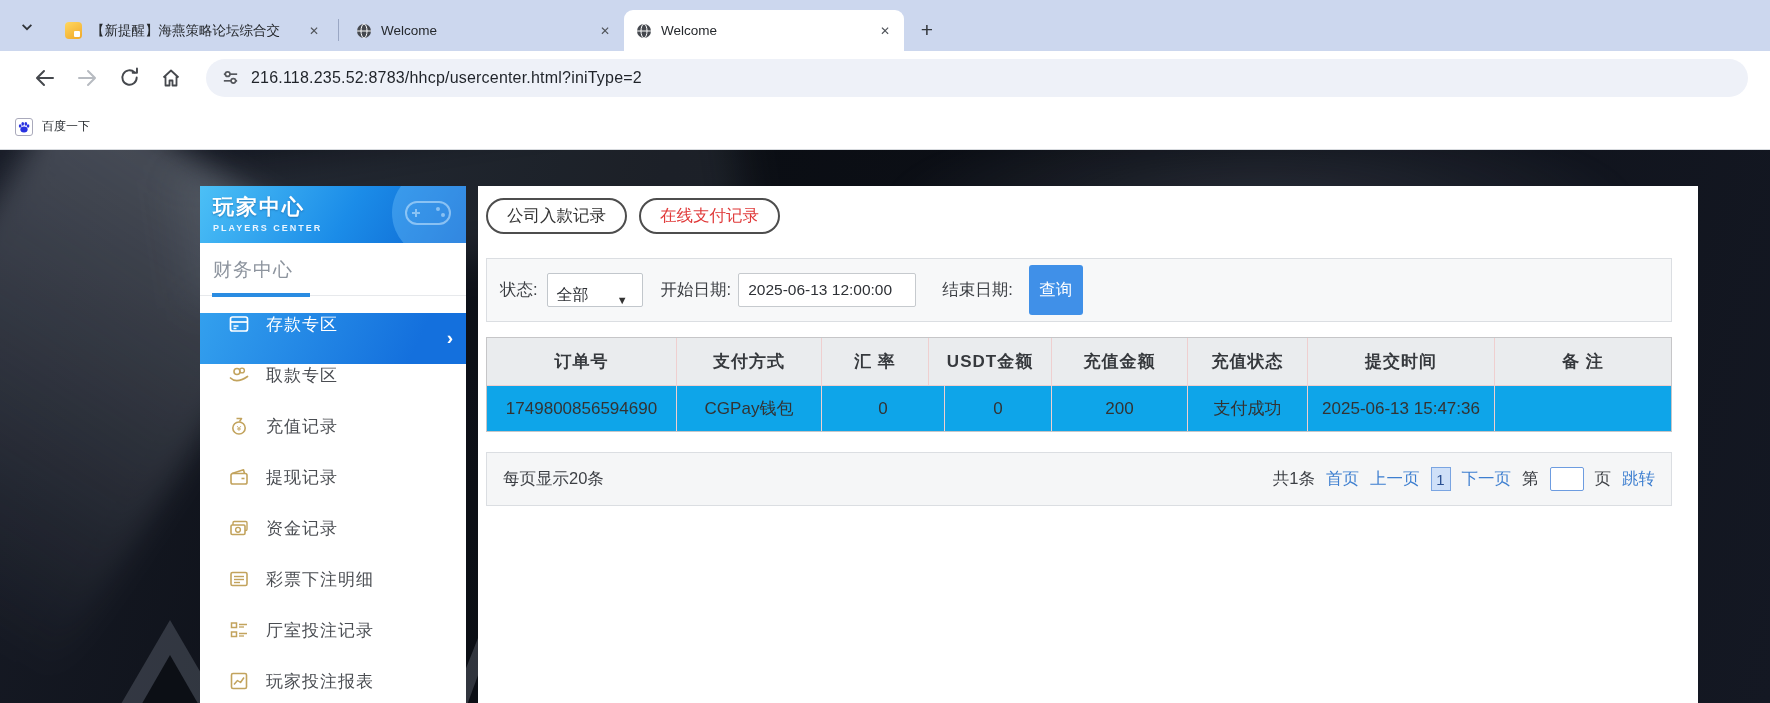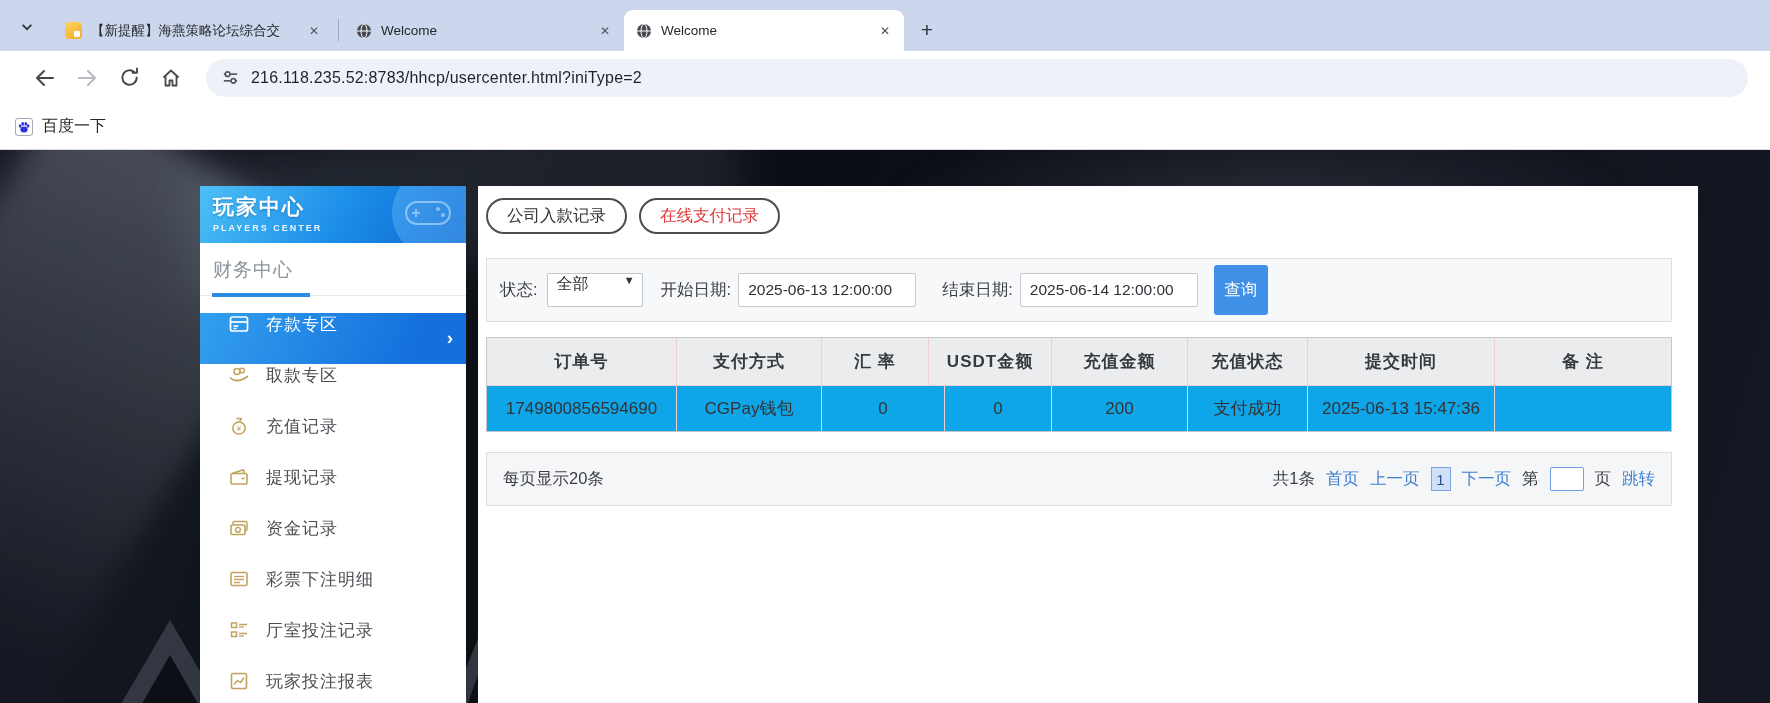--- a/index.html
+++ b/index.html
@@ -29,21 +29,21 @@
   .toolbar { position:absolute; top:51px; left:0; right:0; height:53px; background:#fff;
     display:flex; align-items:center; padding-left:30px; }
   .navbtn { width:30px; height:30px; margin-right:12px; display:flex;
     align-items:center; justify-content:center; flex:0 0 auto; }
   .urlbar { flex:1; height:38px; margin:0 22px 0 8px; background:#eef1f8;
     border-radius:19px; display:flex; align-items:center; padding:0 15px; gap:11px; }
   .url-text { font-size:16px; color:#1f2329; letter-spacing:.2px; }
 
   .bookmarks { position:absolute; top:104px; left:0; right:0; height:46px; background:#fff;
     border-bottom:1px solid #d7dade; display:flex; align-items:center; padding-left:15px; gap:9px; }
-  .bm-label { font-size:16px; color:#24282d; }
+  .bm-label { font-size:12px; color:#24282d; }
   .bm-ico { width:18px; height:18px; border:1px solid #aab; border-radius:3px;
     background:#fff; display:flex; align-items:center; justify-content:center; }
 
   
   .page { position:absolute; top:150px; left:0; right:0; bottom:0; overflow:hidden;
     background:linear-gradient(105deg,#171b26 0%, #0a0d13 35%, #0d1017 60%, #141823 100%); }
   .bg-streak1 { position:absolute; left:-90px; top:-30px; width:300px; height:520px;
     background:linear-gradient(rgba(190,198,210,.30), rgba(120,130,145,0));
     transform:rotate(32deg); filter:blur(14px); }
   .bg-streak2 { position:absolute; left:180px; top:-20px; width:560px; height:130px;
@@ -89,22 +89,22 @@
   .pill-row { display:flex; gap:12px; }
   .pill { height:36px; border:2px solid #4d4d4d; border-radius:19px; background:#fff;
     display:flex; align-items:center; padding:0 19px; font-size:16.5px; color:#333;
     cursor:pointer; }
   .pill.active { color:#e03a3a; }
 
   .filter { margin-top:24px; border:1px solid #dbdee2; background:#f7f8f9; height:64px;
     display:flex; align-items:center; padding:0 13px; font-size:16.5px; color:#3c3f44; }
   .flabel { flex:0 0 auto; }
   .fselect { width:96px; height:34px; border:1px solid #c2c7cc; background:#fff;
-    margin-left:9px; display:flex; align-items:flex-start; justify-content:space-between;
-    padding:0 7px 0 9px; font-size:16px; color:#2e3136; border-radius:2px; }
+    margin-left:9px; display:flex; align-items:flex-end; justify-content:space-between;
+    padding:0 14px 0 9px; font-size:16px; color:#2e3136; border-radius:2px; }
   .fselect .caret { font-size:11px; color:#333; }
   .finput { height:34px; border:1px solid #c6cace; background:#fff; font-size:15.5px;
     color:#2e3136; padding:0 9px; width:178px; margin-left:7px; border-radius:2px;
     font-family:"Liberation Sans",sans-serif; }
   .ml18 { margin-left:18px; } .ml26 { margin-left:26px; }
   .btn-search { width:54px; height:50px; margin-left:16px; background:#4090e8; color:#fff;
     border:none; border-radius:3px; font-size:16.5px; cursor:pointer;
     font-family:"Liberation Sans",sans-serif; }
 
   .table { margin-top:15px; border:1px solid #c6c6c8; }
@@ -321,21 +321,20 @@
 
     <div class="filter">
       <span class="flabel">状态:</span>
       <div class="fselect">
         <span>全部</span>
         <span class="caret">▼</span>
       </div>
       <span class="flabel ml18">开始日期:</span>
       <input class="finput" readonly="" value="2025-06-13 12:00:00" style="">
       <span class="flabel ml26">结束日期:</span>
-      <input class="finput" readonly="" value="2025-06-14 12:00:00" style="">
       <button class="btn-search">查询</button>
     </div>
 
     <div class="table">
       <div class="trow th">
         <div class="cell c0">订单号</div>
         <div class="cell c1">支付方式</div>
         <div class="cell c3">汇 率</div>
         <div class="cell c2">USDT金额</div>
         <div class="cell c4">充值金额</div>

